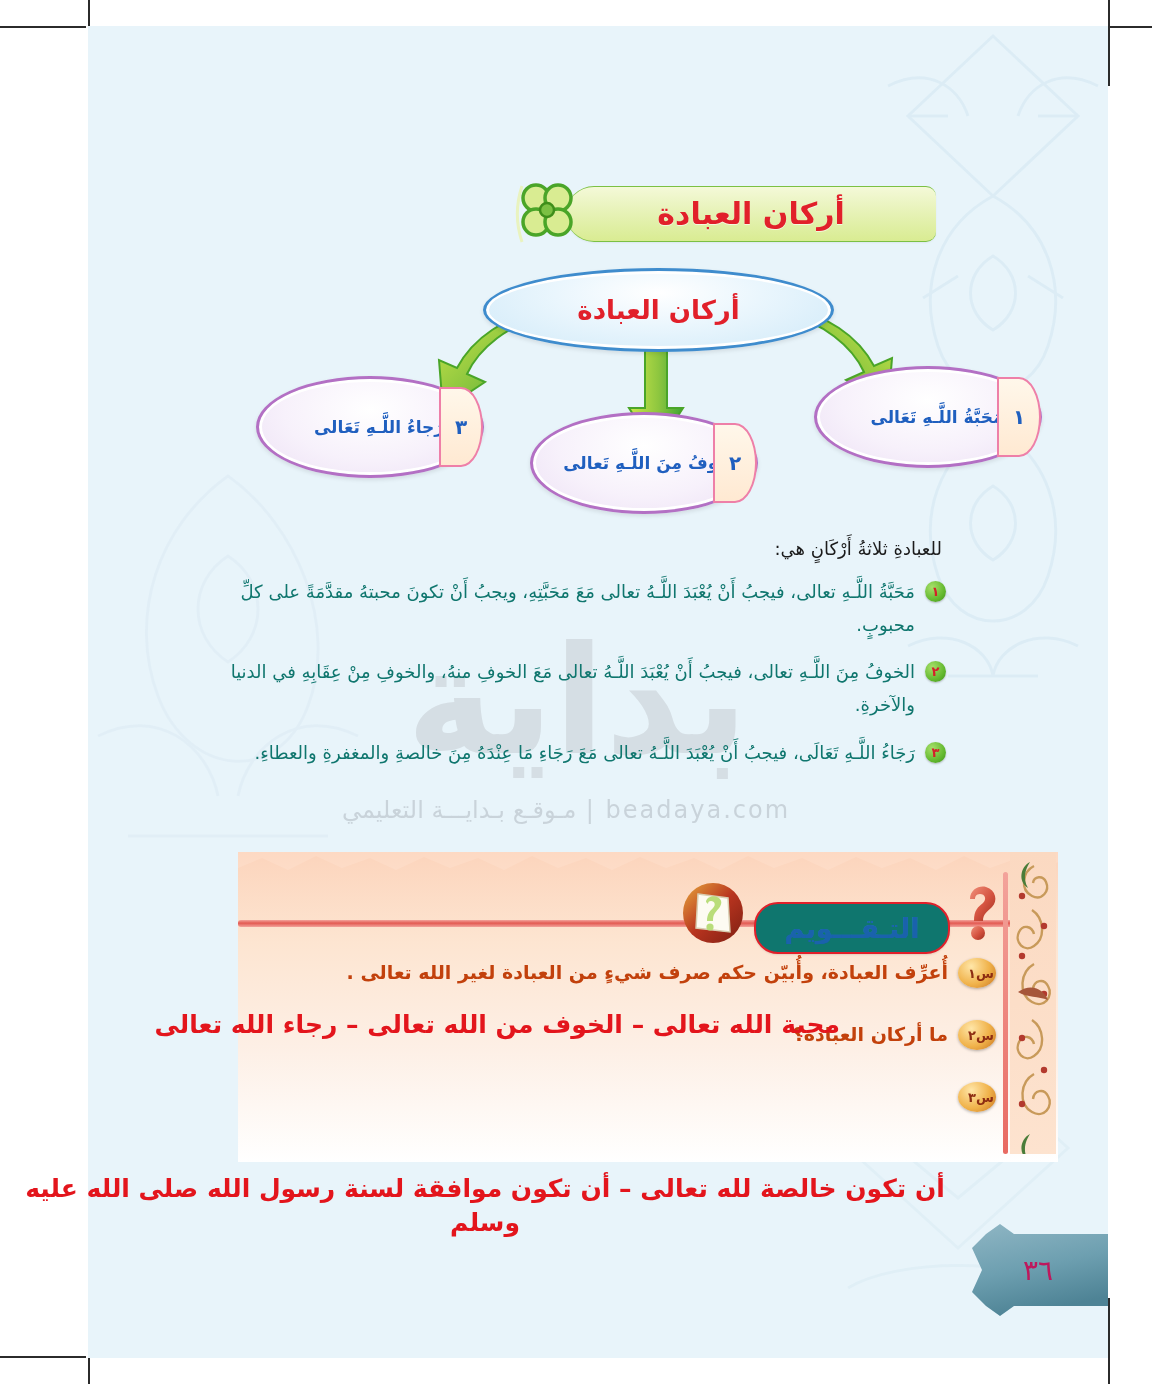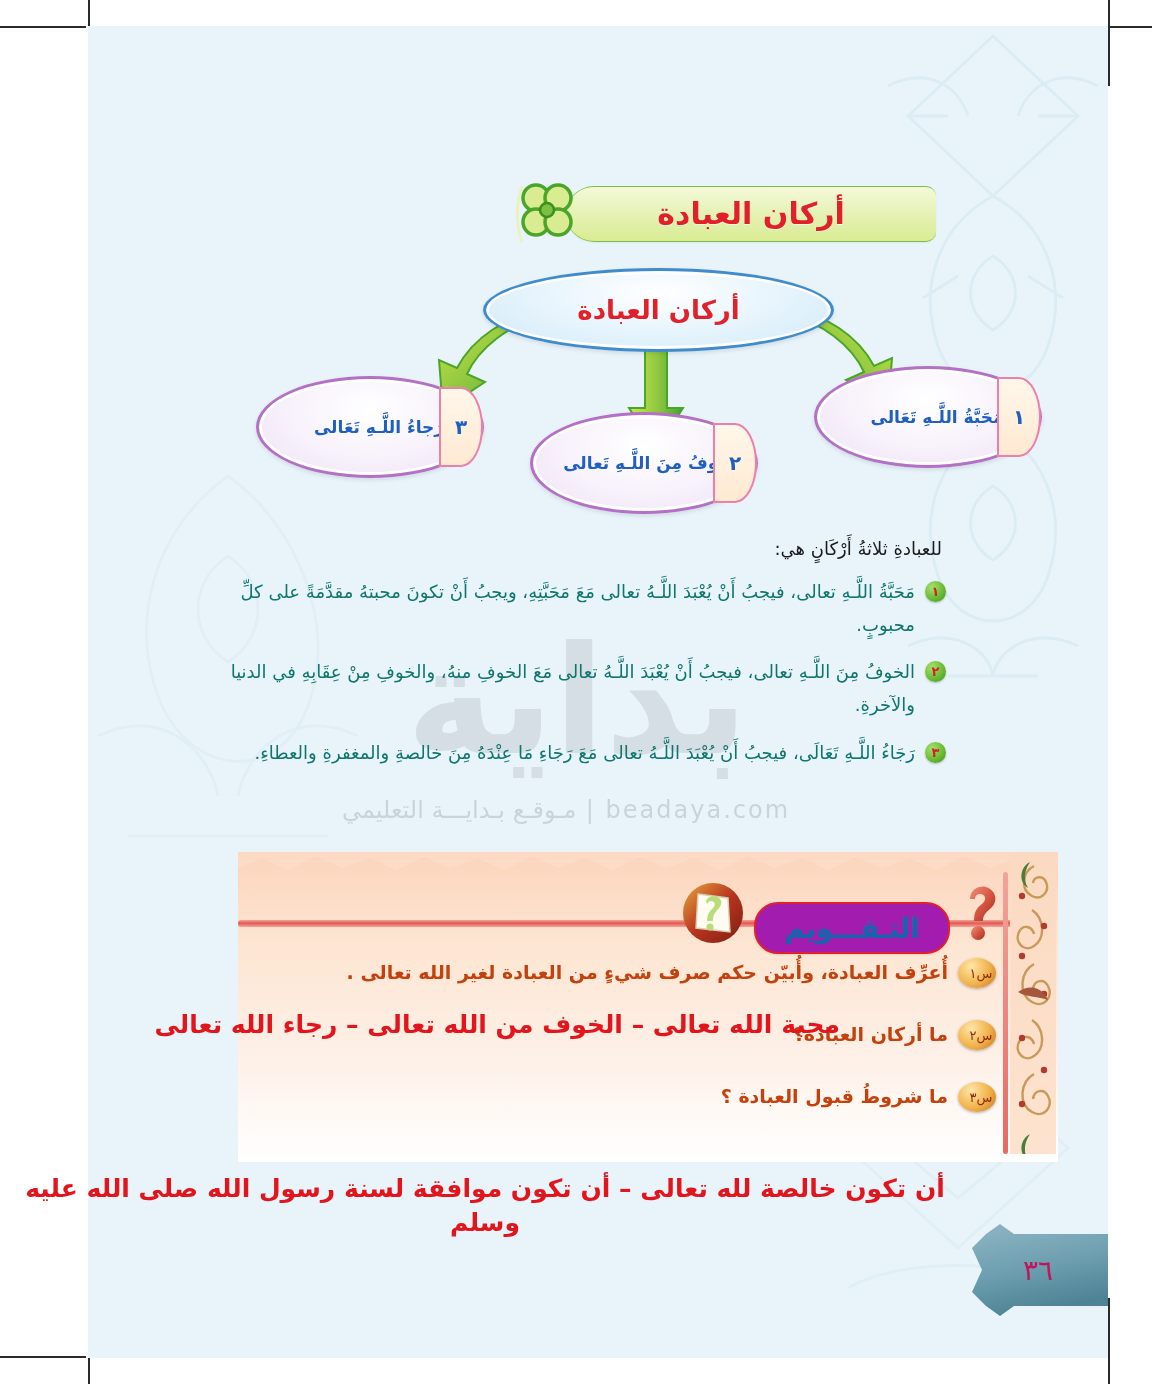--- a/index.html
+++ b/index.html
@@ -134,21 +134,21 @@
     position:absolute;right:2px;top:0;width:46px;height:302px;
     background:linear-gradient(180deg,#fbd9c1 0%,#fde3cf 100%);
   }
   #eval-ribbon-line{
     position:absolute;right:50px;top:20px;width:5px;height:282px;
     background:linear-gradient(180deg,#f3a39b,#e86a62);border-radius:3px;
   }
 
   #eval-title-wrap{position:absolute;right:52px;top:20px;display:flex;align-items:center;gap:10px;}
   #eval-pill{
-    width:192px;height:48px;border-radius:24px;background:#a21caf;
+    width:192px;height:48px;border-radius:24px;background:#0f766e;
     border:2.5px solid #e1202a;
     display:flex;align-items:center;justify-content:center;
     box-shadow:0 1px 2px rgba(0,0,0,.10);
     margin-top:30px;
   }
   #eval-pill-text{
     font-weight:bold;font-size:27px;letter-spacing:1px;
     background:linear-gradient(180deg,#2da7e0 0%,#1457a8 100%);
     -webkit-background-clip:text;background-clip:text;color:#1a62ac;
   }
@@ -156,21 +156,21 @@
     width:44px;height:56px;margin-right:2px;
   }
   #eval-badge-icon{width:62px;height:62px;}
 
   .q-row{position:absolute;display:flex;align-items:flex-start;gap:10px;direction:rtl;}
   .q-badge{
     flex:0 0 auto;width:30px;height:30px;border-radius:50%;
     background:radial-gradient(circle at 35% 28%,#ffe6a8 0%,#f0b24a 55%,#c8721f 100%);
     box-shadow:0 1px 3px rgba(0,0,0,.3);
     display:flex;align-items:center;justify-content:center;
-    color:#8d2d12;font-weight:normal;font-size:13px;line-height:1;padding-left:8px;
+    color:#8d2d12;font-weight:bold;font-size:13px;line-height:1;padding-left:8px;
   }
   .q-text{color:#c2410c;font-weight:bold;font-size:19px;line-height:1.5;white-space:nowrap;}
 
   #q1{right:62px;top:106px;}
   #q2{right:62px;top:168px;}
   #q3{right:62px;top:230px;}
 
   
   .answer{
     position:absolute;color:#e3151c;font-weight:bold;
@@ -418,21 +418,20 @@
     <div class="q-row" id="q1">
       <span class="q-badge">س١</span>
       <span class="q-text">أُعرِّف العبادة، وأُبيّن حكم صرف شيءٍ من العبادة لغير الله تعالى .</span>
     </div>
     <div class="q-row" id="q2">
       <span class="q-badge">س٢</span>
       <span class="q-text">ما أركان العبادة؟</span>
     </div>
     <div class="q-row" id="q3">
       <span class="q-badge">س٣</span>
-      <span class="q-text">ما شروطُ قبول العبادة ؟</span>
     </div>
   </div>
 
   <div id="pagenum">
     <svg width="140" height="92" viewBox="0 0 140 92" style="position:absolute;inset:0;">
       <defs>
         <linearGradient id="pn" x1="0" y1="0" x2="0.3" y2="1">
           <stop offset="0%" stop-color="#8fb6c4"></stop>
             <stop offset="55%" stop-color="#6d9fb0"></stop>
             <stop offset="100%" stop-color="#4e8395"></stop>

